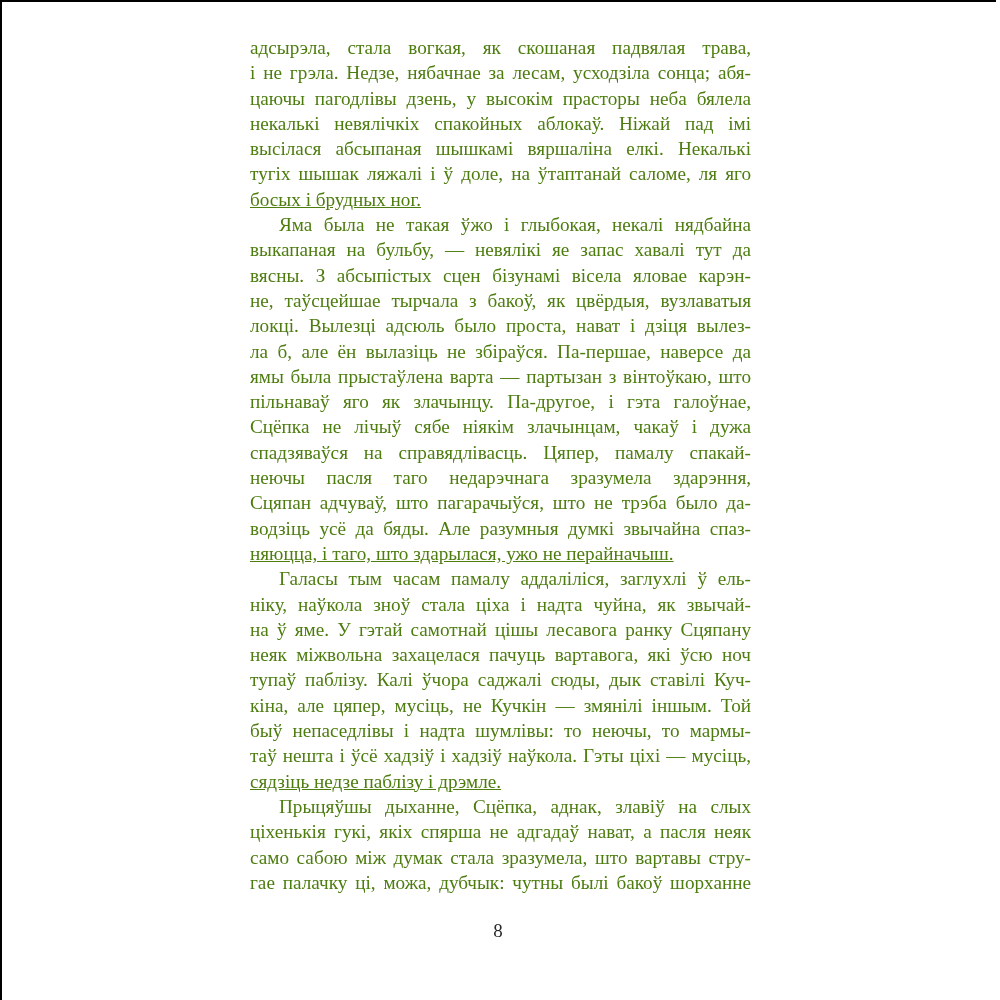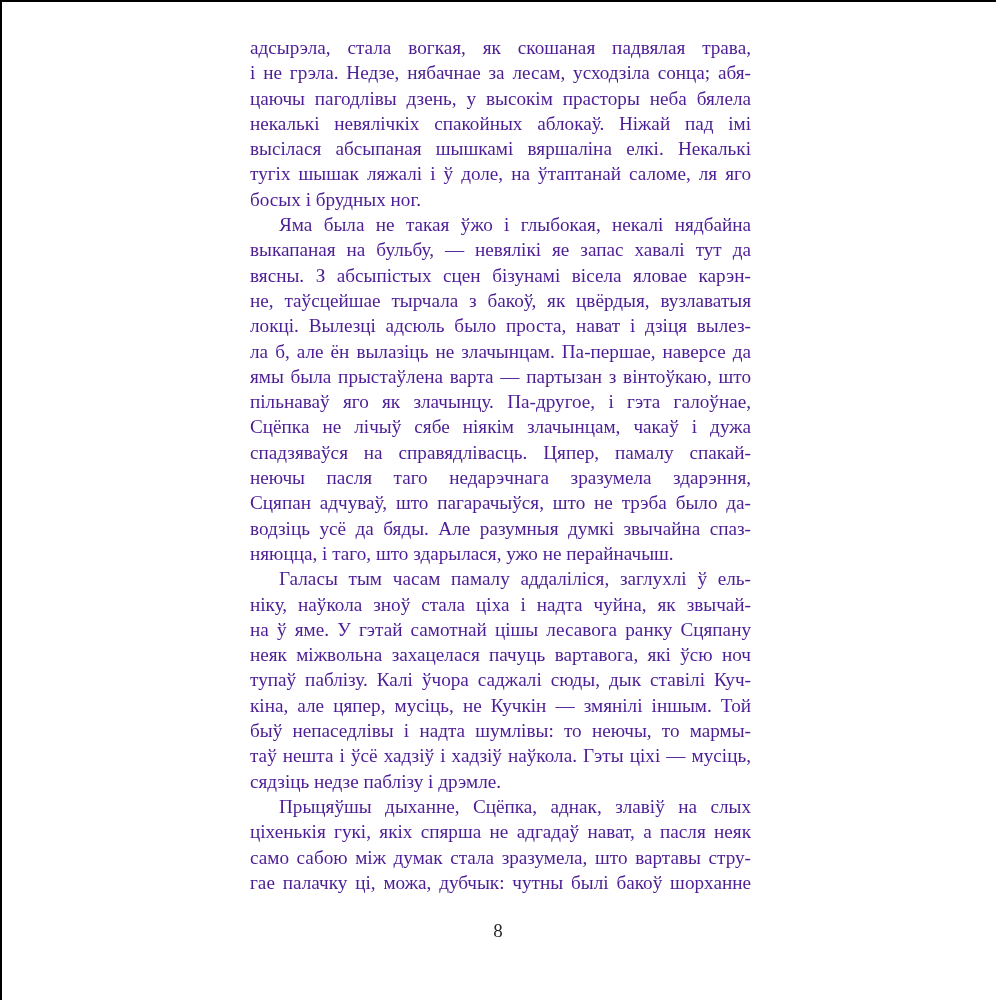--- a/index.html
+++ b/index.html
@@ -24,33 +24,34 @@
     box-sizing: border-box;
   }
   .page-text {
     position: absolute;
     left: 250px;
     top: 35px;
     width: 501px;
     font-family: "Liberation Serif", "DejaVu Serif", serif;
     font-size: 19.2px;
     line-height: 25.3px;
-    color: #4c1d95;
+    color: #4d7c0f;
     text-align: justify;
     hyphens: manual;
   }
   .line {
     display: block;
     text-align: justify;
     text-align-last: justify;
     white-space: nowrap;
     overflow: visible;
   }
   .line.last {
     text-align-last: left;
+    text-decoration: underline;
   }
   .line.indent {
     padding-left: 29px;
   }
   .page-number {
     position: absolute;
     left: 0;
     width: 996px;
     top: 920px;
     text-align: center;
@@ -75,21 +76,21 @@
     <span class="line">тугіх шышак ляжалі і ў доле, на ўтаптанай саломе, ля яго</span>
     <span class="line last">босых і брудных ног.</span>
   </div>
 
   <div class="paragraph">
     <span class="line indent">Яма была не такая ўжо і глыбокая, некалі нядбайна</span>
     <span class="line">выкапаная на бульбу, — невялікі яе запас хавалі тут да</span>
     <span class="line">вясны. З абсыпістых сцен бізунамі вісела яловае карэн-</span>
     <span class="line">не, таўсцейшае тырчала з бакоў, як цвёрдыя, вузлаватыя</span>
     <span class="line">локці. Вылезці адсюль было проста, нават і дзіця вылез-</span>
-    <span class="line">ла б, але ён вылазіць не злачынцам. Па-першае, наверсе да</span>
+    <span class="line">ла б, але ён вылазіць не збіраўся. Па-першае, наверсе да</span>
     <span class="line">ямы была прыстаўлена варта — партызан з вінтоўкаю, што</span>
     <span class="line">пільнаваў яго як злачынцу. Па-другое, і гэта галоўнае,</span>
     <span class="line">Сцёпка не лічыў сябе ніякім злачынцам, чакаў і дужа</span>
     <span class="line">спадзяваўся на справядлівасць. Цяпер, памалу спакай-</span>
     <span class="line">неючы пасля таго недарэчнага зразумела здарэння,</span>
     <span class="line">Сцяпан адчуваў, што пагарачыўся, што не трэба было да-</span>
     <span class="line">водзіць усё да бяды. Але разумныя думкі звычайна спаз-</span>
     <span class="line last">няюцца, і таго, што здарылася, ужо не перайначыш.</span>
   </div>
 

